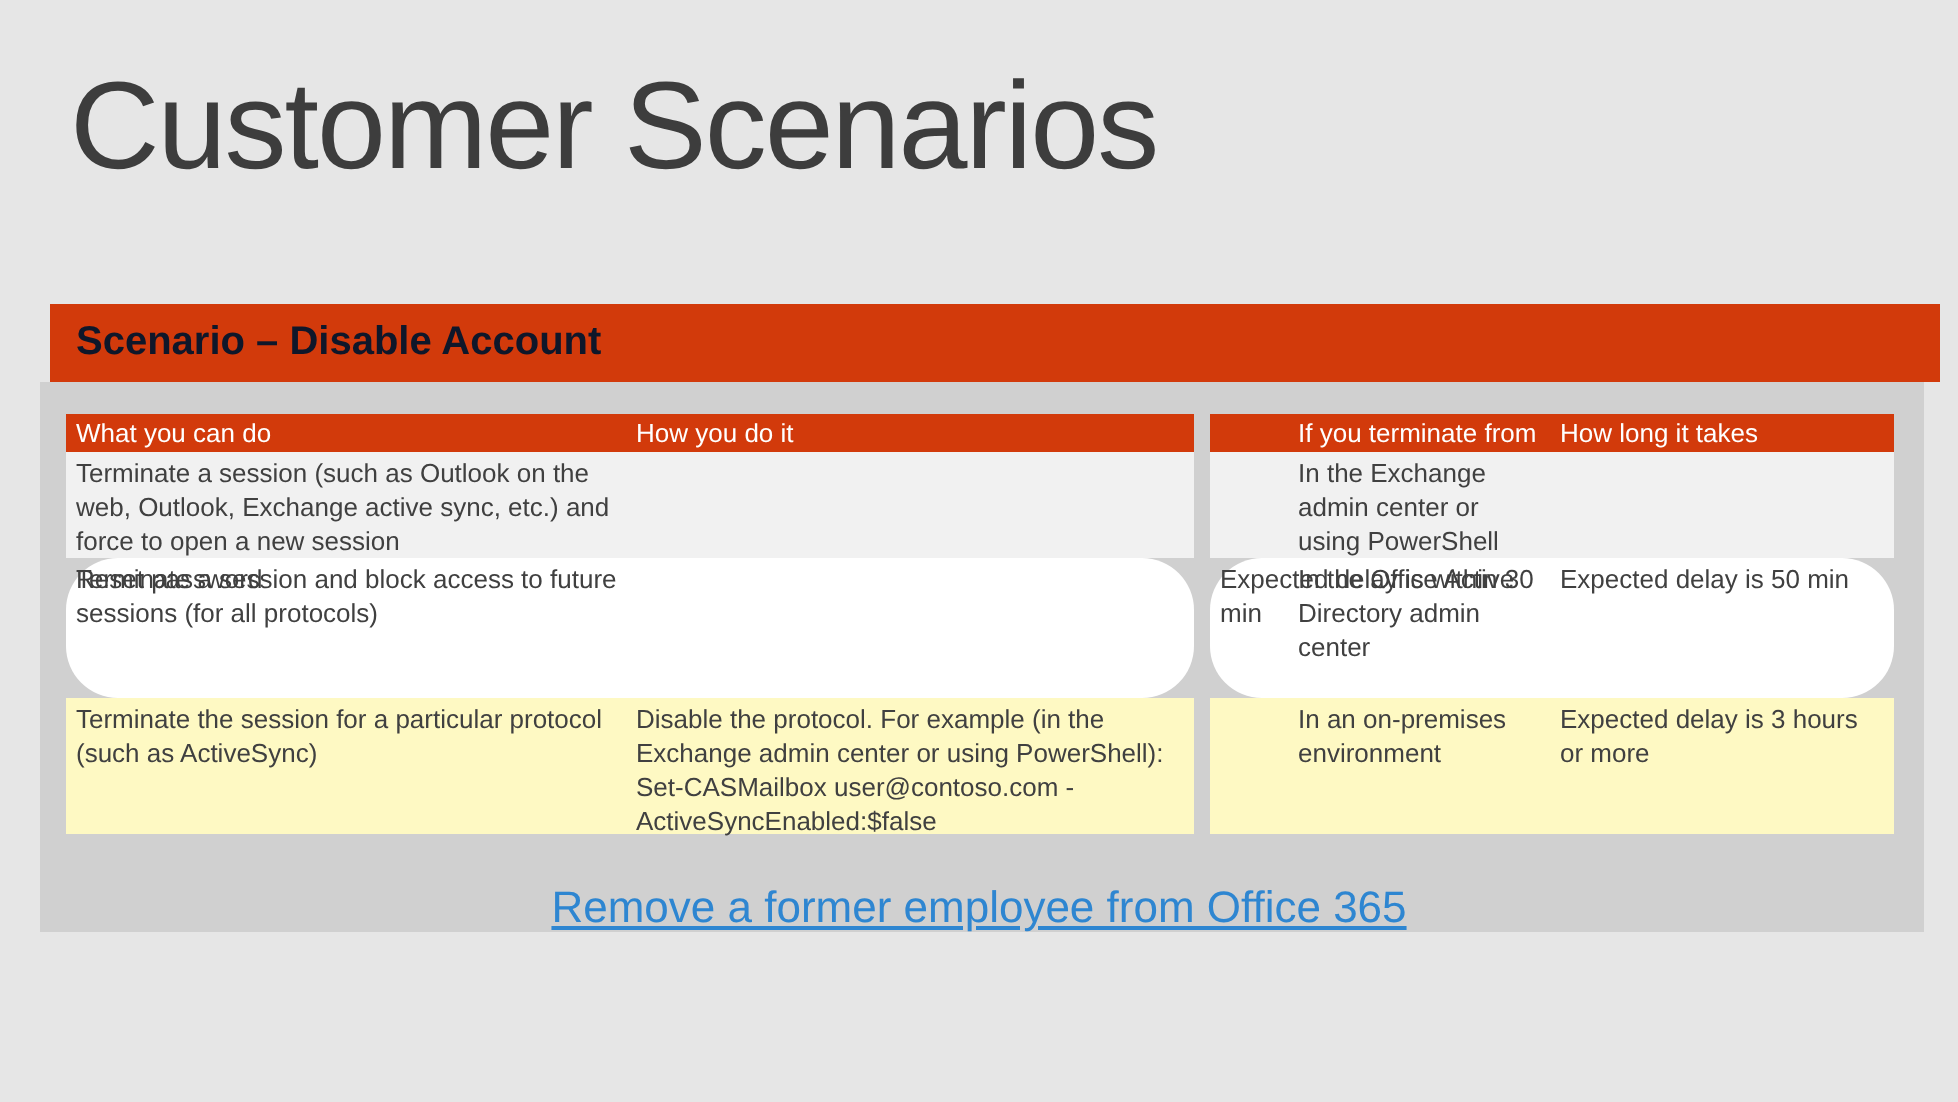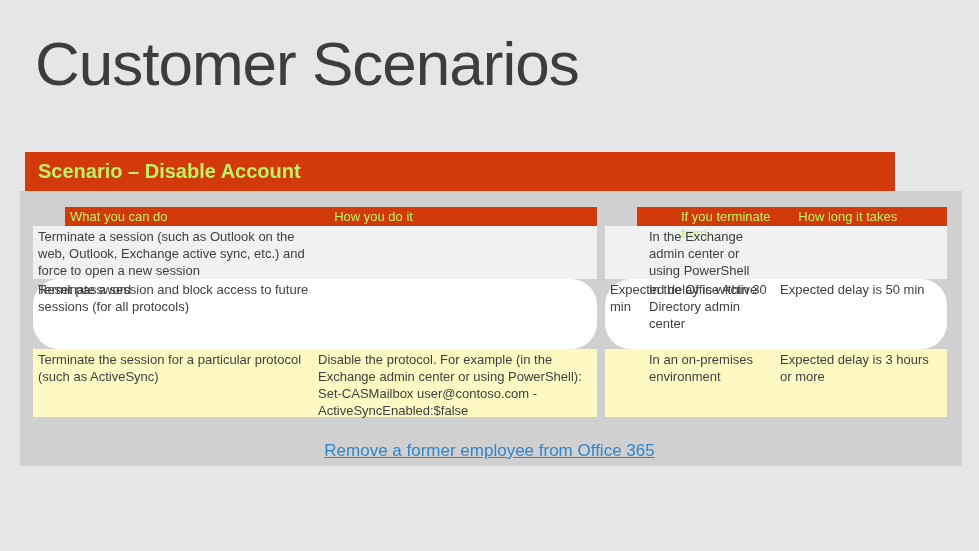--- a/index.html
+++ b/index.html
@@ -17,24 +17,24 @@
     top: 28px;
     font-size: 62px;
     font-weight: 300;
     letter-spacing: -1px;
     color: #3d3d3d;
   }
   .banner {
     position: absolute;
     left: 25px;
     top: 152px;
-    width: 870px;
+    width: 945px;
     height: 39px;
     background: #d23a0b;
-    color: #bef264;
+    color: #0f172a;
     font-size: 20px;
     font-weight: bold;
     line-height: 39px;
     padding-left: 13px;
     box-sizing: border-box;
   }
   .panel {
     position: absolute;
     left: 20px;
     top: 191px;
@@ -47,23 +47,22 @@
     top: 207px;
     font-size: 13px;
     line-height: 17px;
     color: #404040;
   }
   .data-table.left  { left: 33px;  width: 564px; }
   .data-table.right { left: 605px; width: 342px; }
   .trow { display: flex; }
   .trow.head {
     background: #d23a0b;
-    color: #bef264;
+    color: #ffffff;
     height: 19px;
-    margin-left: 32px;
   }
   .trow.head .cell { padding-top: 1px; }
   .trow.r0 { height: 53px; background: #f1f1f1; flex-direction: column; }
   .trow.r1 { height: 70px; background: #ffffff; border-radius: 26px; }
   .trow.r2 { height: 68px; background: #fef9c3; }
   .cell {
     box-sizing: border-box;
     padding: 2px 4px 0 5px;
   }
   .left  .c0 { width: 280px; }
@@ -71,21 +70,21 @@
   .right .c0 { width: 170px; padding-left: 44px; }
   .right .c1 { width: 172px; }
   .footer-link-wrap {
     position: absolute;
     left: 0;
     top: 441px;
     width: 979px;
     text-align: center;
   }
   .footer-link {
-    font-size: 17px;
+    font-size: 22px;
     color: #2e86d1;
     text-decoration: underline;
     cursor: pointer;
   }
 </style>
 </head>
 <body>
 
 <div class="slide">
 

